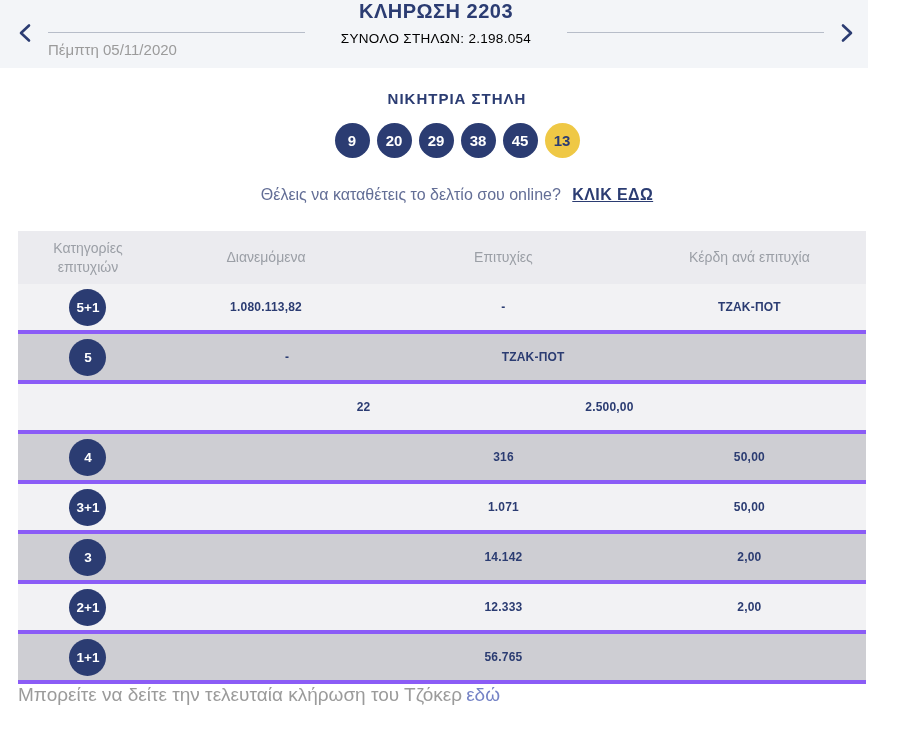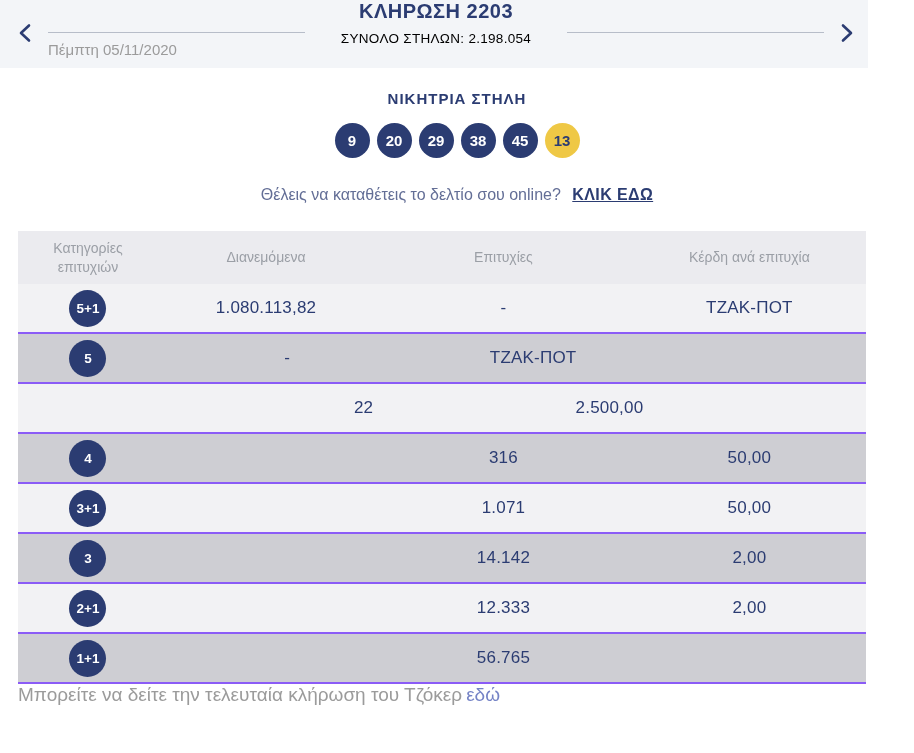--- a/index.html
+++ b/index.html
@@ -46,25 +46,25 @@
 
   
   .rtable { margin:27px 48px 0 18px; width:848px; }
   .thead { display:flex; background:#ebebef; height:53px; align-items:center; }
   .hcell {
     font-size:14px; color:#9b9fa6; text-align:center; line-height:1.35; padding:0 14px;
   }
   .c1 { width:16.5%; } .c2 { width:25.5%; } .c3 { width:30.5%; } .c4 { width:27.5%; }
   .trow {
     display:flex; background:#f2f2f4; height:50px; align-items:center;
-    border-bottom:2px solid #8b5cf6;
+    border-bottom:4px solid #8b5cf6;
   }
   .trow.alt { background:#ceced3; }
   .cell { text-align:center; }
-  .val { font-size:17px; font-weight:normal; color:#2b3c72; letter-spacing:.2px; }
+  .val { font-size:12px; font-weight:bold; color:#2b3c72; letter-spacing:.2px; }
   .badge {
     width:37px; height:37px; border-radius:50%; background:#2b3c72;
     color:#fff; font-weight:bold; font-size:13.5px;
     display:inline-flex; align-items:center; justify-content:center;
   }
 
   
   .footer { margin:0 0 0 18px; font-size:19px; color:#9b9b9b; }
   .footer-link { color:#7583c6; cursor:pointer; text-decoration:none; margin-left:4px; }
 </style>

